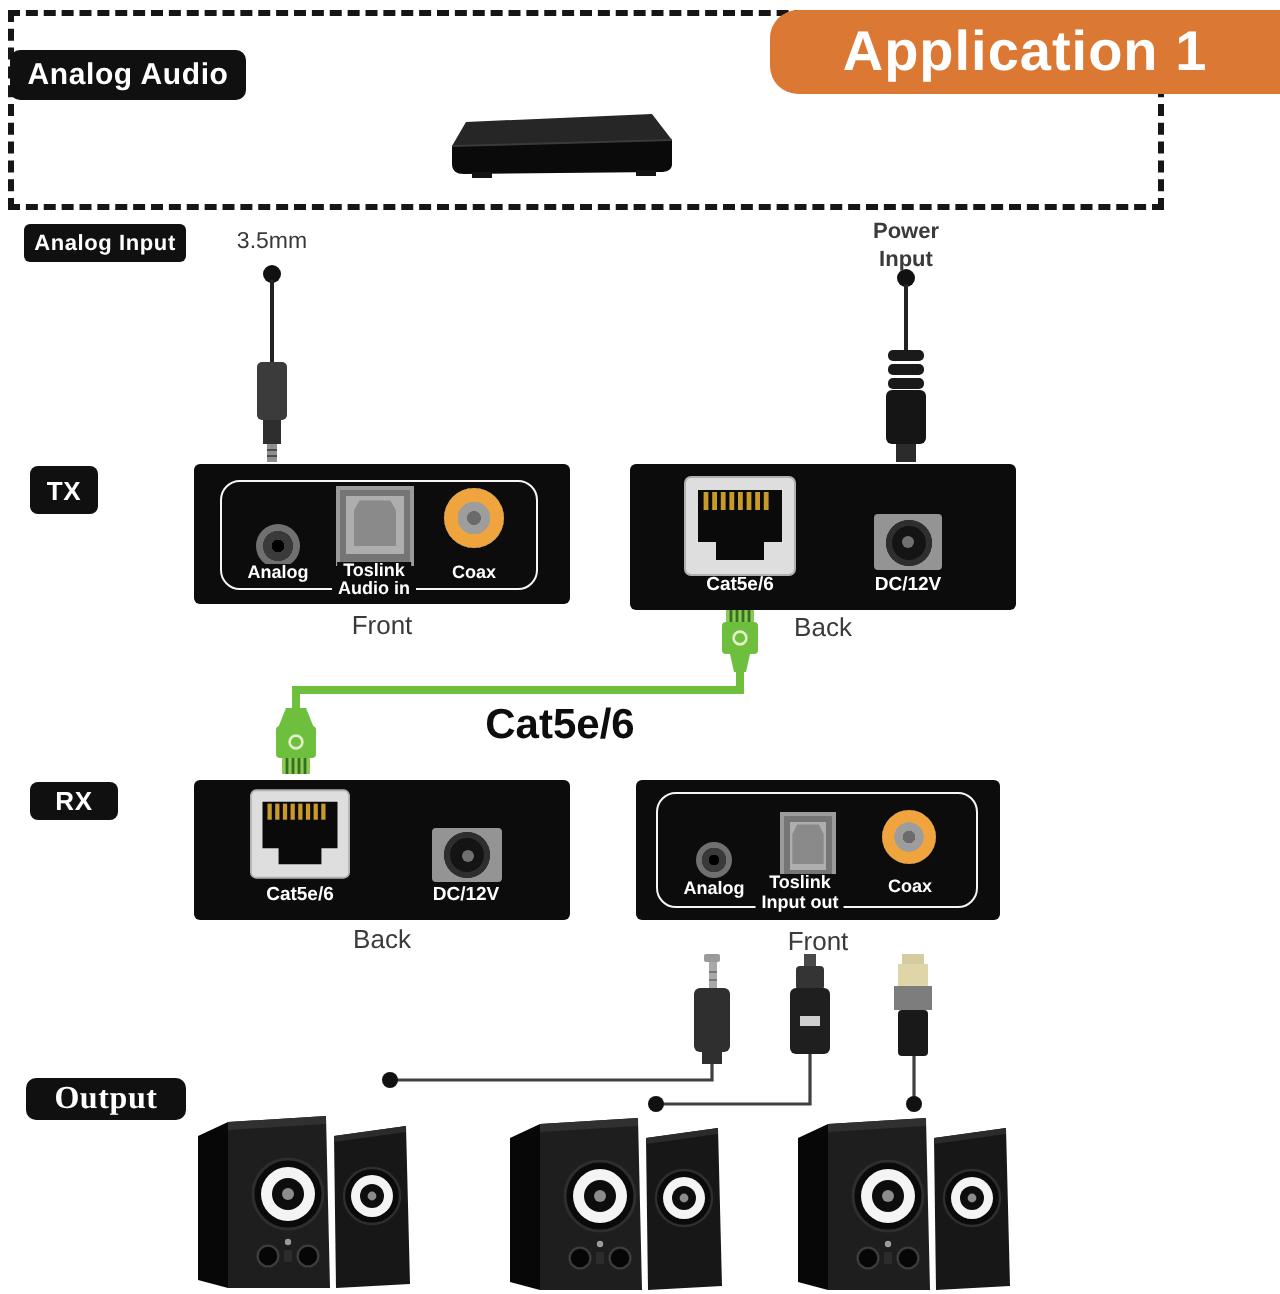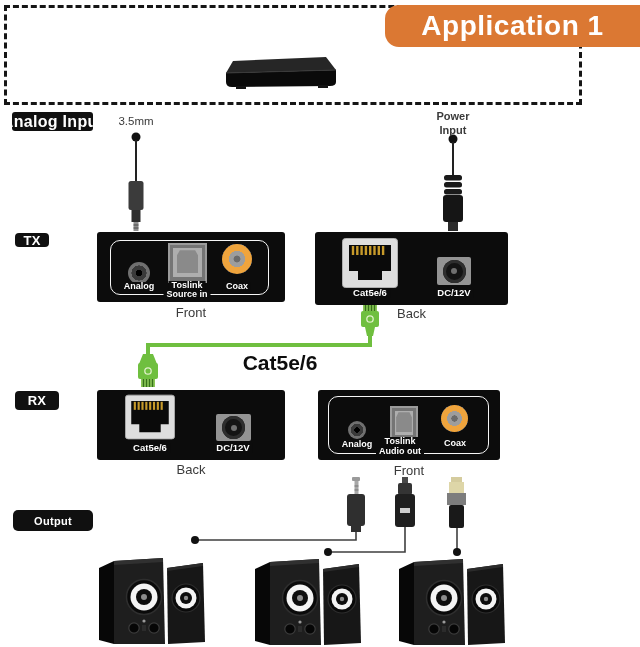--- a/index.html
+++ b/index.html
@@ -173,45 +173,48 @@
     <use href="#spk" x="97" y="557" width="112" height="88"></use>
     <use href="#spk" x="253" y="558" width="112" height="88"></use>
     <use href="#spk" x="397" y="558" width="112" height="88"></use>
   </svg>
 
   <div class="dashed-zone" style="left:4px;top:5px;width:578px;height:100px;"></div>
 
   <div class="app-badge" style="left:385px;top:5px;width:255px;height:42px;">
     <span>Application 1</span>
   </div>
-
-  <div class="tag" style="left:12px;top:112px;width:81px;height:19px;font-size:16px;border-radius:3px;align-items:center;">
+  <div class="tag" style="left:5px;top:25px;width:118px;height:25px;font-size:15px;border-radius:5px;">
+    <span>Analog Audio</span>
+  </div>
+
+  <div class="tag" style="left:12px;top:112px;width:81px;height:19px;font-size:11px;border-radius:3px;align-items:center;">
     <span>Analog Input</span>
   </div>
   <div class="note" style="left:114px;top:114px;width:44px;font-size:11.5px;text-align:center;">3.5mm</div>
   <div class="note" style="left:425px;top:109px;width:56px;font-weight:bold;">
     <div>Power</div>
     <div>Input</div>
   </div>
 
-  <div class="tag" style="left:15px;top:233px;width:34px;height:14px;font-size:13px;justify-content:center;">
+  <div class="tag" style="left:15px;top:233px;width:34px;height:24px;font-size:13px;justify-content:center;">
     <span>TX</span>
   </div>
 
   <div class="device" style="left:97px;top:232px;width:188px;height:70px;">
     <div class="wframe" style="left:13px;top:8px;width:157px;height:53px;"></div>
     <div class="analog-port" style="left:31px;top:30px;width:22px;height:22px;"></div>
     <div class="tos" style="left:71px;top:11px;width:39px;height:40px;">
       <div class="tos-inner"></div>
       <div class="tos-shape"></div>
     </div>
     <div class="coax-port" style="left:125px;top:12px;width:30px;height:30px;"></div>
     <div class="plabel" style="left:42px;top:50px;">Analog</div>
     <div class="plabel" style="left:90px;top:49px;">Toslink</div>
-    <div class="plabel" style="left:90px;top:58px;">Source in</div>
+    <div class="plabel" style="left:90px;top:58px;">Audio in</div>
     <div class="plabel" style="left:140px;top:50px;">Coax</div>
   </div>
   <div class="caption" style="left:97px;top:305px;width:188px;">Front</div>
 
   <div class="device" style="left:315px;top:232px;width:193px;height:73px;">
     <svg class="rj45" style="left:27px;top:6px;" width="56" height="50" viewBox="0 0 56 50">
       <rect x="0.5" y="0.5" width="55" height="49" rx="3" fill="#dedede" stroke="#b0b0b0"></rect>
       <path d="M7 7 h42 v26 h-9 v9 h-24 v-9 h-9 z" fill="#0a0a0a"></path>
       <g stroke="#c79a2a" stroke-width="2.4">
         <line x1="11" y1="8" x2="11" y2="17"></line>
@@ -268,22 +271,22 @@
   <div class="device" style="left:318px;top:390px;width:182px;height:70px;">
     <div class="wframe" style="left:10px;top:6px;width:159px;height:56px;"></div>
     <div class="analog-port" style="left:30px;top:31px;width:18px;height:18px;"></div>
     <div class="tos" style="left:72px;top:16px;width:28px;height:35px;">
       <div class="tos-inner"></div>
       <div class="tos-shape"></div>
     </div>
     <div class="coax-port" style="left:123px;top:15px;width:27px;height:27px;"></div>
     <div class="plabel" style="left:39px;top:50px;">Analog</div>
     <div class="plabel" style="left:82px;top:47px;">Toslink</div>
-    <div class="plabel" style="left:82px;top:57px;">Audio out</div>
+    <div class="plabel" style="left:82px;top:57px;">Input out</div>
     <div class="plabel" style="left:137px;top:49px;">Coax</div>
   </div>
   <div class="caption" style="left:318px;top:463px;width:182px;">Front</div>
 
-  <div class="tag" style="left:13px;top:510px;width:80px;height:21px;font-size:11px;border-radius:5px;">
+  <div class="tag" style="left:13px;top:539px;width:80px;height:21px;font-size:16px;border-radius:5px;font-family:Liberation Serif, serif;">
     <span>Output</span>
   </div>
 
 </div>
 
 </body></html>

